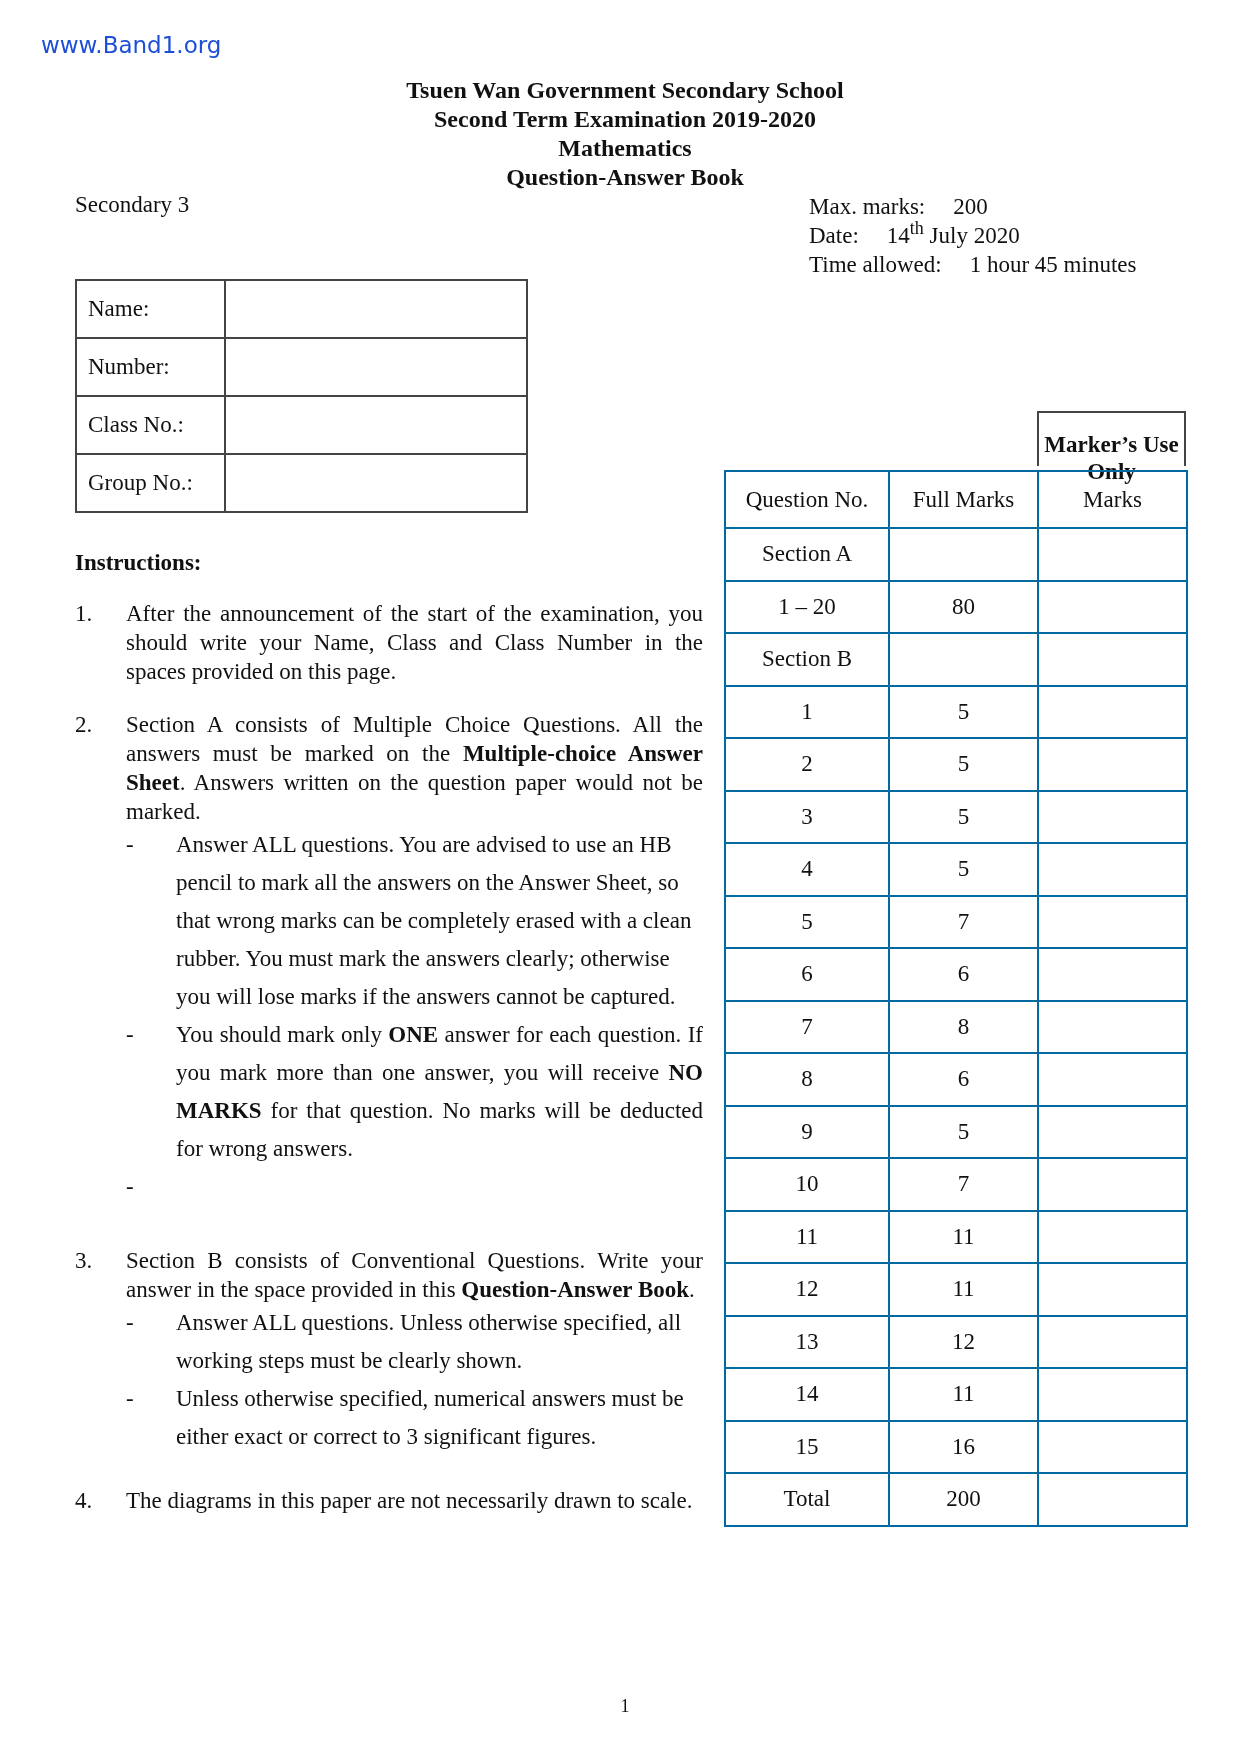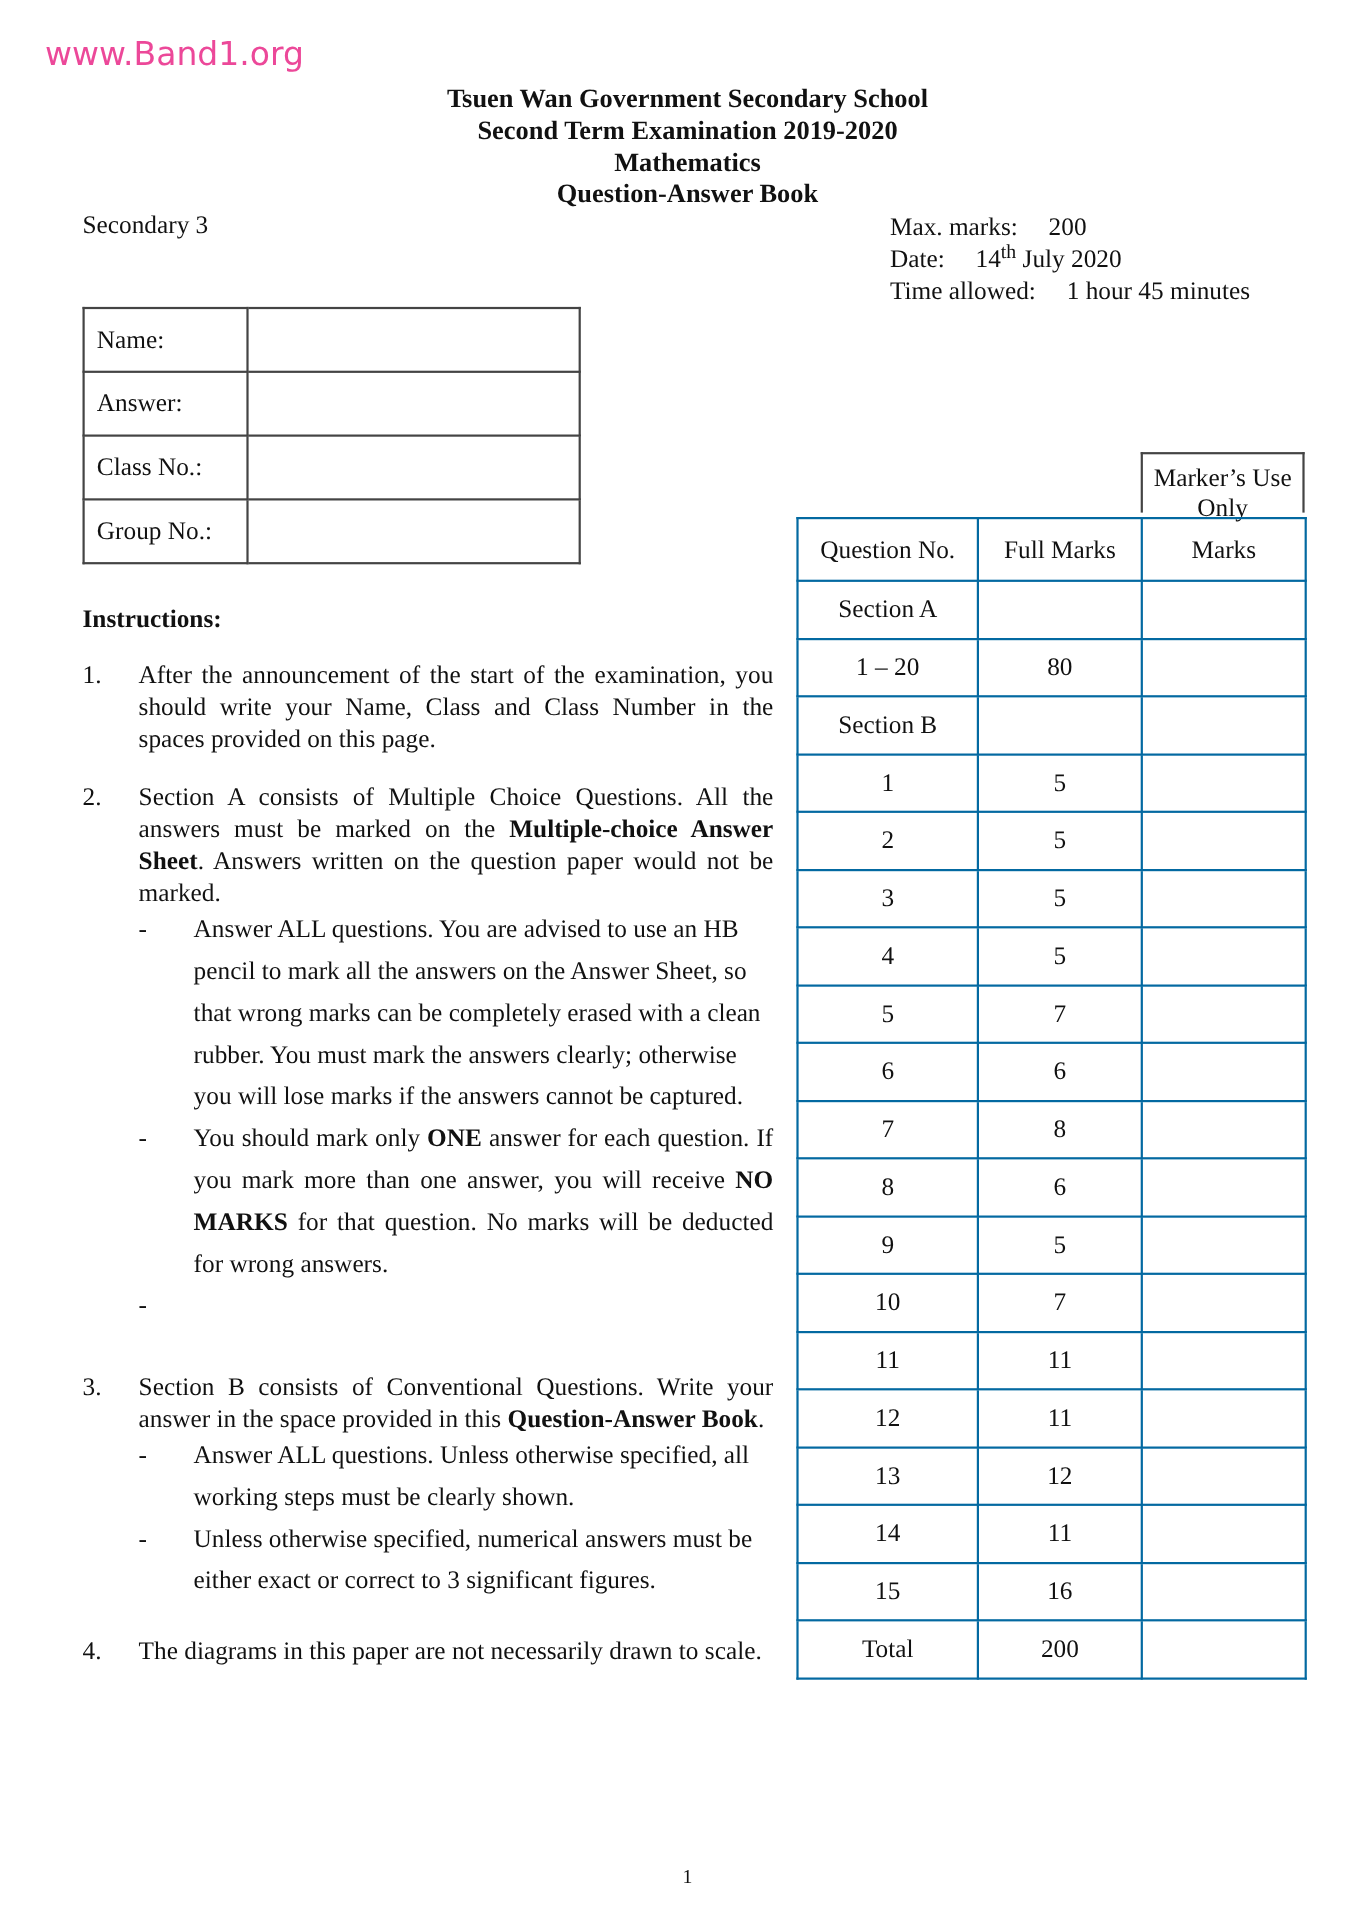--- a/index.html
+++ b/index.html
@@ -1,21 +1,21 @@
 <!DOCTYPE html>
 <html><head>
 <meta charset="utf-8">
 <style>
   html, body { margin: 0; padding: 0; background: #ffffff; }
   body {
     width: 1240px; height: 1754px; position: relative; overflow: hidden;
     font-family: "Liberation Serif", "DejaVu Serif", serif; color: #111;
   }
   .abs { position: absolute; }
-  .watermark { left: 41px; top: 32px; font-family: "DejaVu Sans", "Liberation Sans", sans-serif; font-size: 30px; color: #ec4899; }
+  .watermark { left: 41px; top: 32px; font-family: "DejaVu Sans", "Liberation Sans", sans-serif; font-size: 23px; color: #1d4ed8; }
   .title-block { left: 0; width: 1250px; top: 76px; text-align: center; font-weight: bold; font-size: 24px; line-height: 29px; }
   .title-block div { white-space: nowrap; }
   .form-level { left: 75px; top: 192px; font-size: 23px; }
   .meta { left: 781px; top: 192px; font-size: 23px; line-height: 29px; }
   .meta .row { white-space: nowrap; margin-left: 28px; }
   .meta .gap { display: inline-block; width: 14px; }
   sup { font-size: 18px; line-height: 0; }
 
   table { border-collapse: collapse; }
   .info-table { left: 75px; top: 279px; }
@@ -27,21 +27,21 @@
   .instructions h3 { margin: 0 0 22px 0; font-size: 23px; font-weight: bold; }
   .item { display: flex; margin-bottom: 24px; }
   .item .num { width: 51px; flex: none; }
   .item .body { flex: 1; text-align: justify; }
   .item p { margin: 0; }
   .sub { display: flex; margin-left: -51px; line-height: 38px; }
   .sub .dash { width: 101px; flex: none; padding-left: 51px; box-sizing: border-box; }
   .sub .text { flex: 1; text-align: justify; }
   .item .body .sub:first-of-type { margin-top: 0; }
 
-  .marker-head { left: 1037px; top: 411px; width: 149px; height: 55px; border: 2px solid #444; border-bottom: none; box-sizing: border-box; text-align: center; font-weight: normal; font-size: 23px; line-height: 27px; padding-top: 8px; }
+  .marker-head { left: 1037px; top: 411px; width: 149px; height: 55px; border: 2px solid #444; border-bottom: none; box-sizing: border-box; text-align: center; font-weight: bold; font-size: 23px; line-height: 27px; padding-top: 18px; }
   .marks-table { left: 724px; top: 470px; }
   .marks-table td, .marks-table th { border: 2px solid #0369a1; height: 50.5px; padding: 0; text-align: center; font-size: 23px; font-weight: normal; }
   .marks-table .c1 { width: 162px; }
   .marks-table .c2 { width: 147px; }
   .marks-table .c3 { width: 147px; }
   .marks-table th { height: 55px; }
 
   .page-num { left: 0; width: 1250px; top: 1696px; text-align: center; font-size: 18px; }
   b { font-weight: bold; }
 </style>
@@ -71,21 +71,21 @@
   </div>
 </div>
 
 <table class="abs info-table">
   <tbody>
       <tr>
     <td class="label">Name:</td>
     <td class="field"></td>
   </tr>
   <tr>
-    <td class="label">Answer:</td>
+    <td class="label">Number:</td>
     <td class="field"></td>
   </tr>
   <tr>
     <td class="label">Class No.:</td>
     <td class="field"></td>
   </tr>
   <tr>
     <td class="label">Group No.:</td>
     <td class="field"></td>
   </tr>

